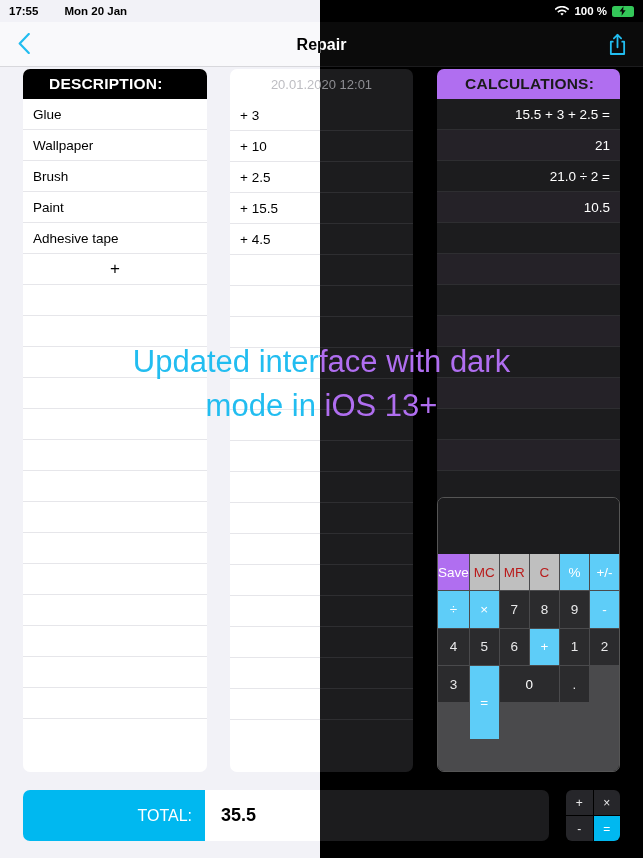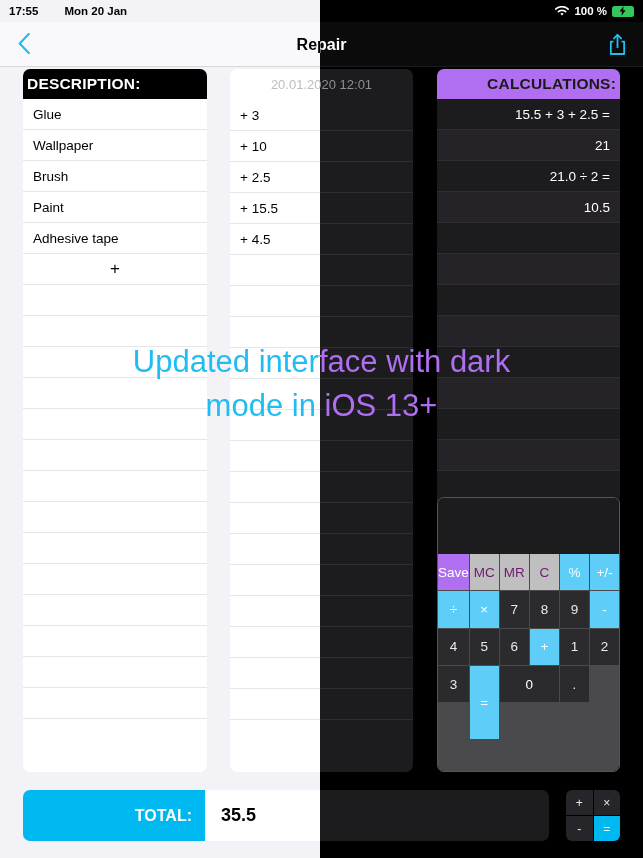--- a/index.html
+++ b/index.html
@@ -61,21 +61,21 @@
   .panel {
     position:absolute; top:69px; height:703px;
     border-radius:7px; overflow:hidden;
   }
   .panel.p1 { left:23px;  width:184px; }
   .panel.p2 { left:230px; width:183px; }
   .panel.p3 { left:437px; width:183px; }
 
   .phead {
     height:30px; display:flex; align-items:center;
-    padding:0 4px; font-size:15.5px; font-weight:bold;
+    padding:0 26px; font-size:15.5px; font-weight:bold;
     letter-spacing:.2px;
   }
   .phead.right { justify-content:flex-end; }
 
   .prow {
     height:31px; display:flex; align-items:center;
     padding:0 10px; font-size:13.5px;
     border-bottom:1px solid transparent;
   }
   .prow.right { justify-content:flex-end;text-align:right; }
@@ -89,21 +89,21 @@
 
   
   .totalwrap {
     position:absolute; left:23px; top:790px;
     width:526px; height:51px; border-radius:7px; overflow:hidden;
     display:flex;
   }
   .total-label {
     width:182px; height:51px;
     display:flex; align-items:center; justify-content:flex-end;
-    padding-right:13px; font-size:16px; font-weight:bold;
+    padding-right:13px; font-size:16px; font-weight:normal;
     color:#fff; background:#00b8f0;
   }
   .total-value {
     flex:1; height:51px; display:flex; align-items:center;
     padding-left:16px; font-size:18px; font-weight:bold;
   }
 
   .minipad {
     position:absolute; left:566px; top:790px;
     width:54px; height:51px;
@@ -127,21 +127,21 @@
     display:grid;
     grid-template-columns:repeat(6,1fr);
     grid-template-rows:repeat(6,36.3px);
     gap:1px; background:#4a4a4c;
   }
   .key {
     display:flex; align-items:center; justify-content:center;
     font-size:13.5px; color:#fff; background:#2b2b2d;
   }
   .key.save { background:#b06ef0; color:#fff; }
-  .key.mem  { background:#bfbfbf; color:#701a75; }
+  .key.mem  { background:#bfbfbf; color:#b91c1c; }
   .key.op   { background:#5ecdf8; color:#fff; }
   .key.num  { background:#2b2b2d; color:#e9e9ea; }
   .key.eq   { grid-row:span 2; background:#5ecdf8; }
   .key.zero { grid-column:span 2; }
 
   
   .caption {
     position:absolute; left:0; top:340px; width:643px;
     text-align:center; font-size:31px; line-height:1.42;
     font-weight:400;

